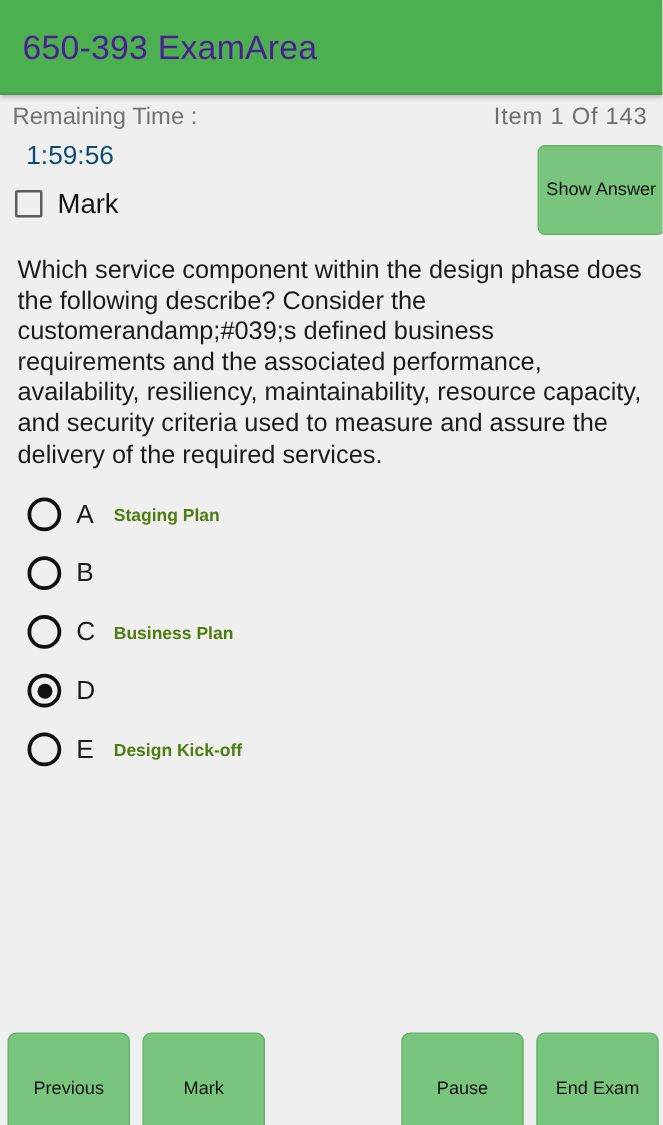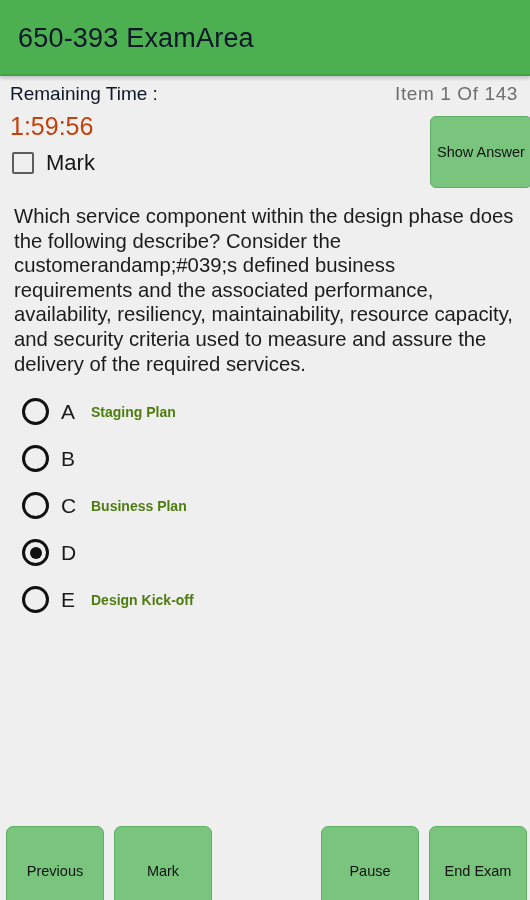--- a/index.html
+++ b/index.html
@@ -37,63 +37,63 @@
     z-index: 5;
   }
   .appbar::after {
     content: "";
     position: absolute;
     left: 0; right: 0; bottom: 0;
     height: 2px;
     background: #43a047;
   }
   .appbar-title {
-    color: #0f172a;
+    color: #4c1d95;
     font-size: 27px;
     font-weight: 400;
     letter-spacing: 0.2px;
     padding-left: 18px;
     line-height: 1;
   }
 
   
   .status-row {
     position: relative;
     height: 34px;
     flex: 0 0 34px;
     padding: 0 12px 0 10px;
     display: flex;
     align-items: center;
     justify-content: space-between;
   }
   .remaining-label {
-    color: #0f172a;
+    color: #737373;
     font-size: 19px;
     line-height: 1;
   }
   .item-counter {
     color: #6e6e6e;
     font-size: 19px;
     line-height: 1;
     letter-spacing: 0.6px;
   }
 
   
   .meta-block {
     position: relative;
     flex: 0 0 90px;
     height: 90px;
     padding-left: 10px;
   }
   .timer {
     position: absolute;
-    left: 10px;
+    left: 21px;
     top: 4px;
-    font-size: 25px;
-    color: #c2410c;
+    font-size: 21px;
+    color: #0c4a6e;
     line-height: 1;
   }
   .mark-wrap {
     position: absolute;
     left: 12px;
     top: 42px;
     display: flex;
     align-items: center;
   }
   .checkbox {

